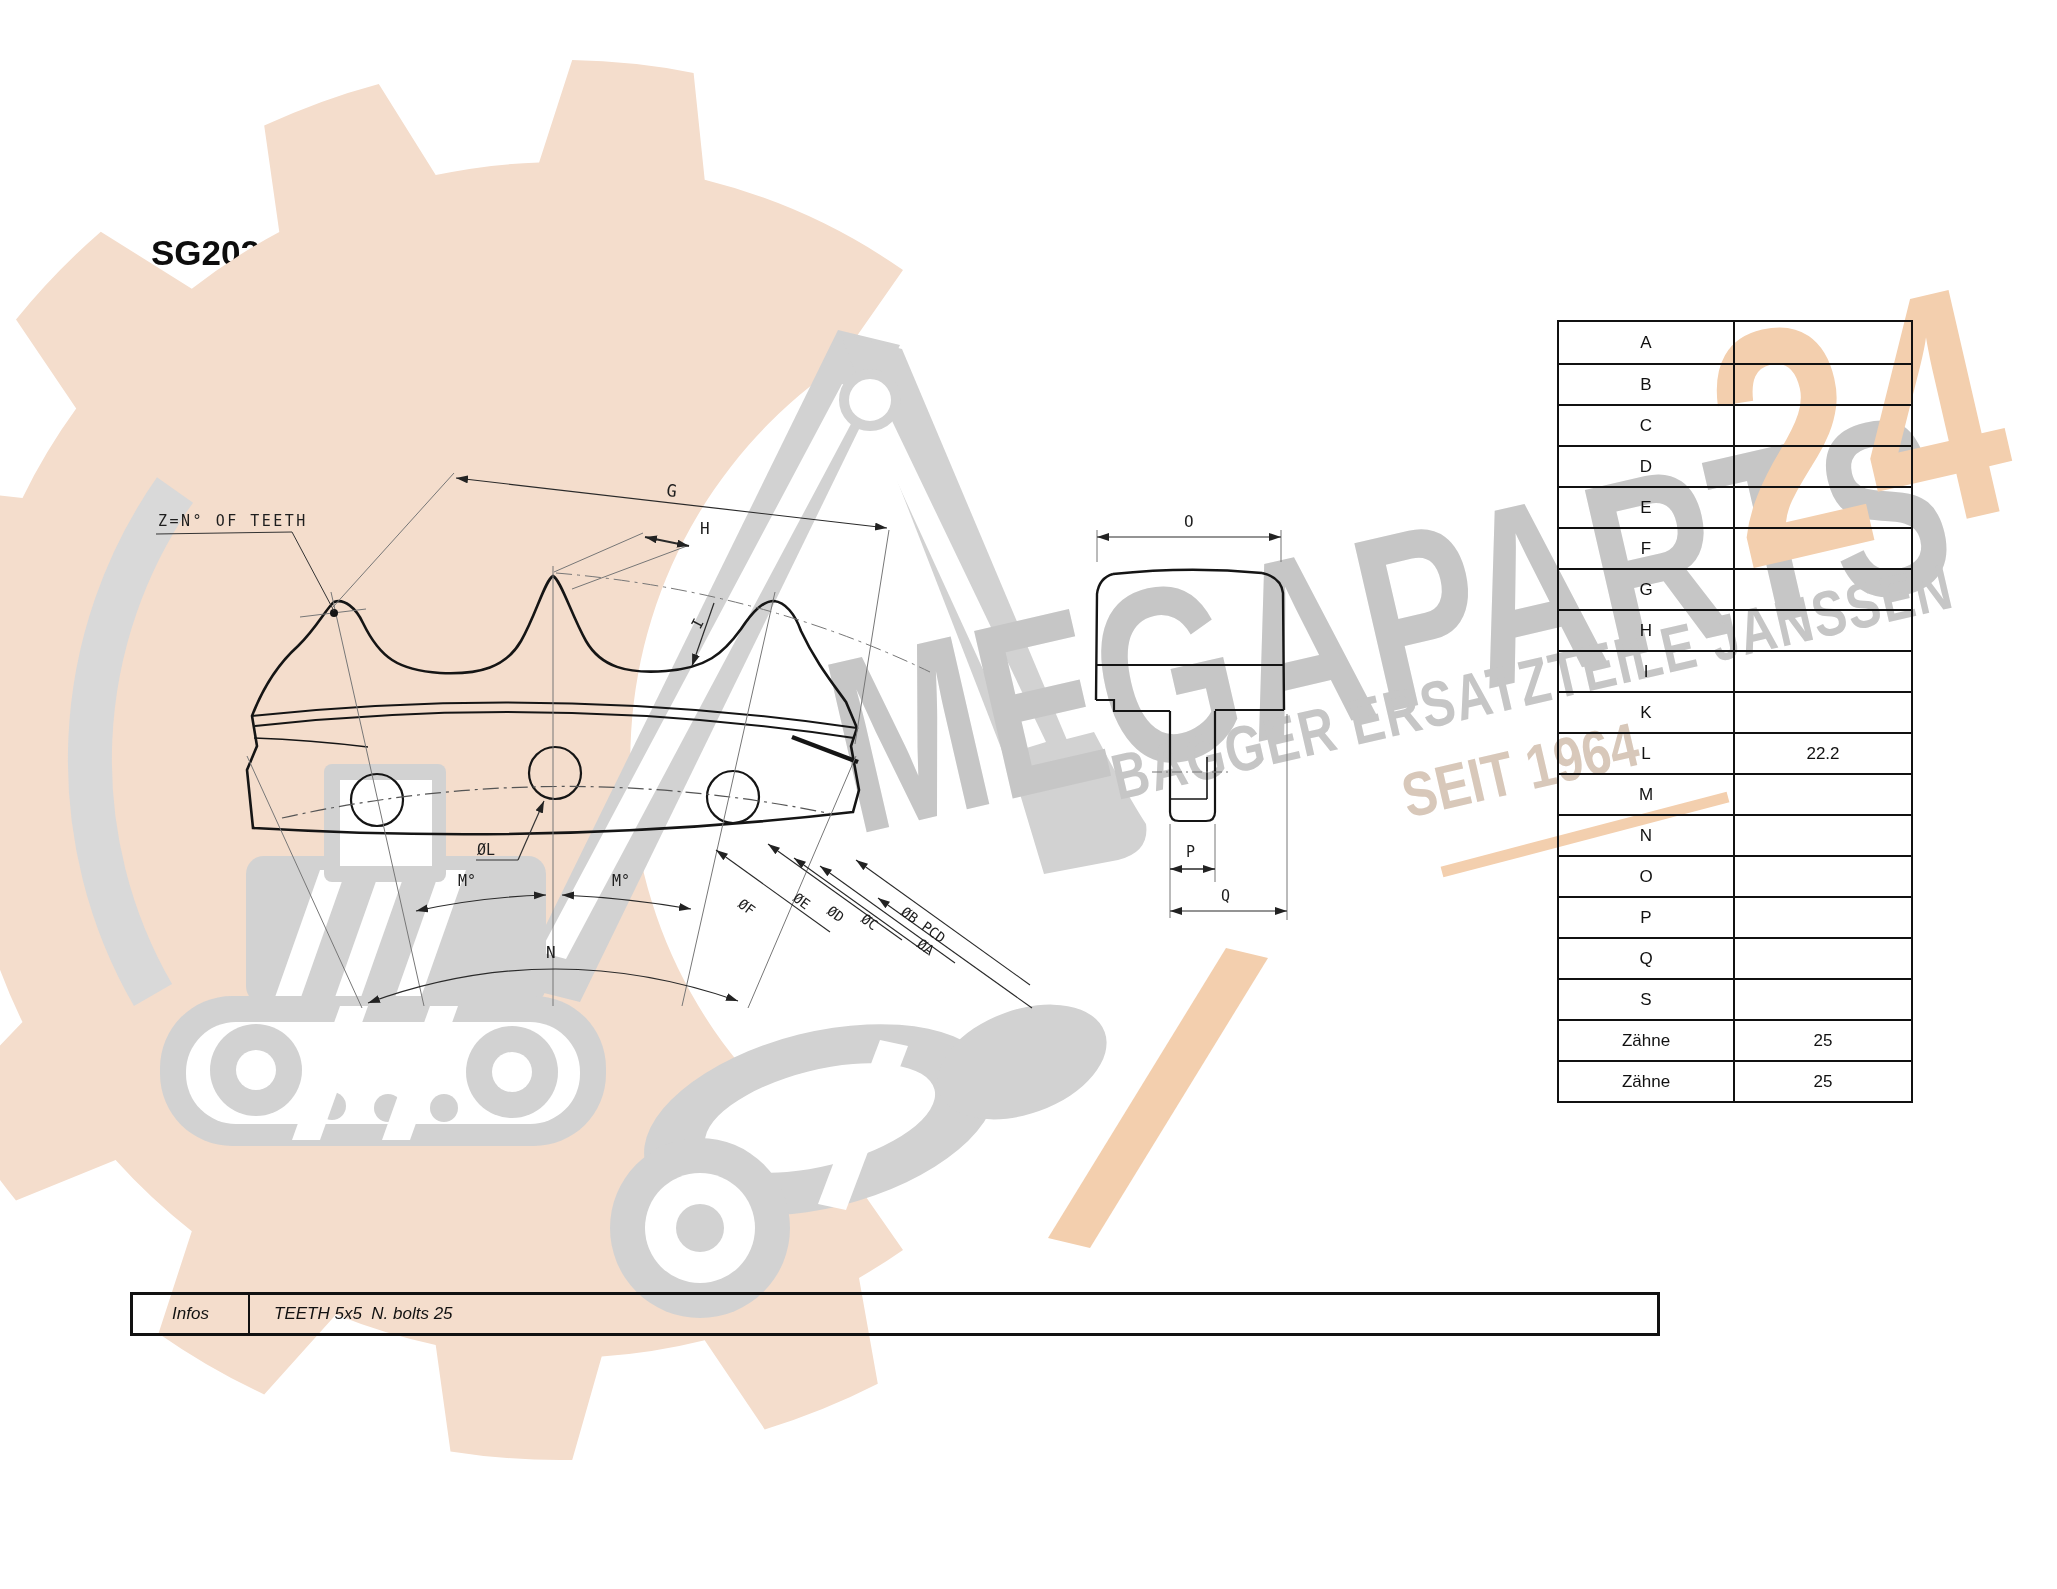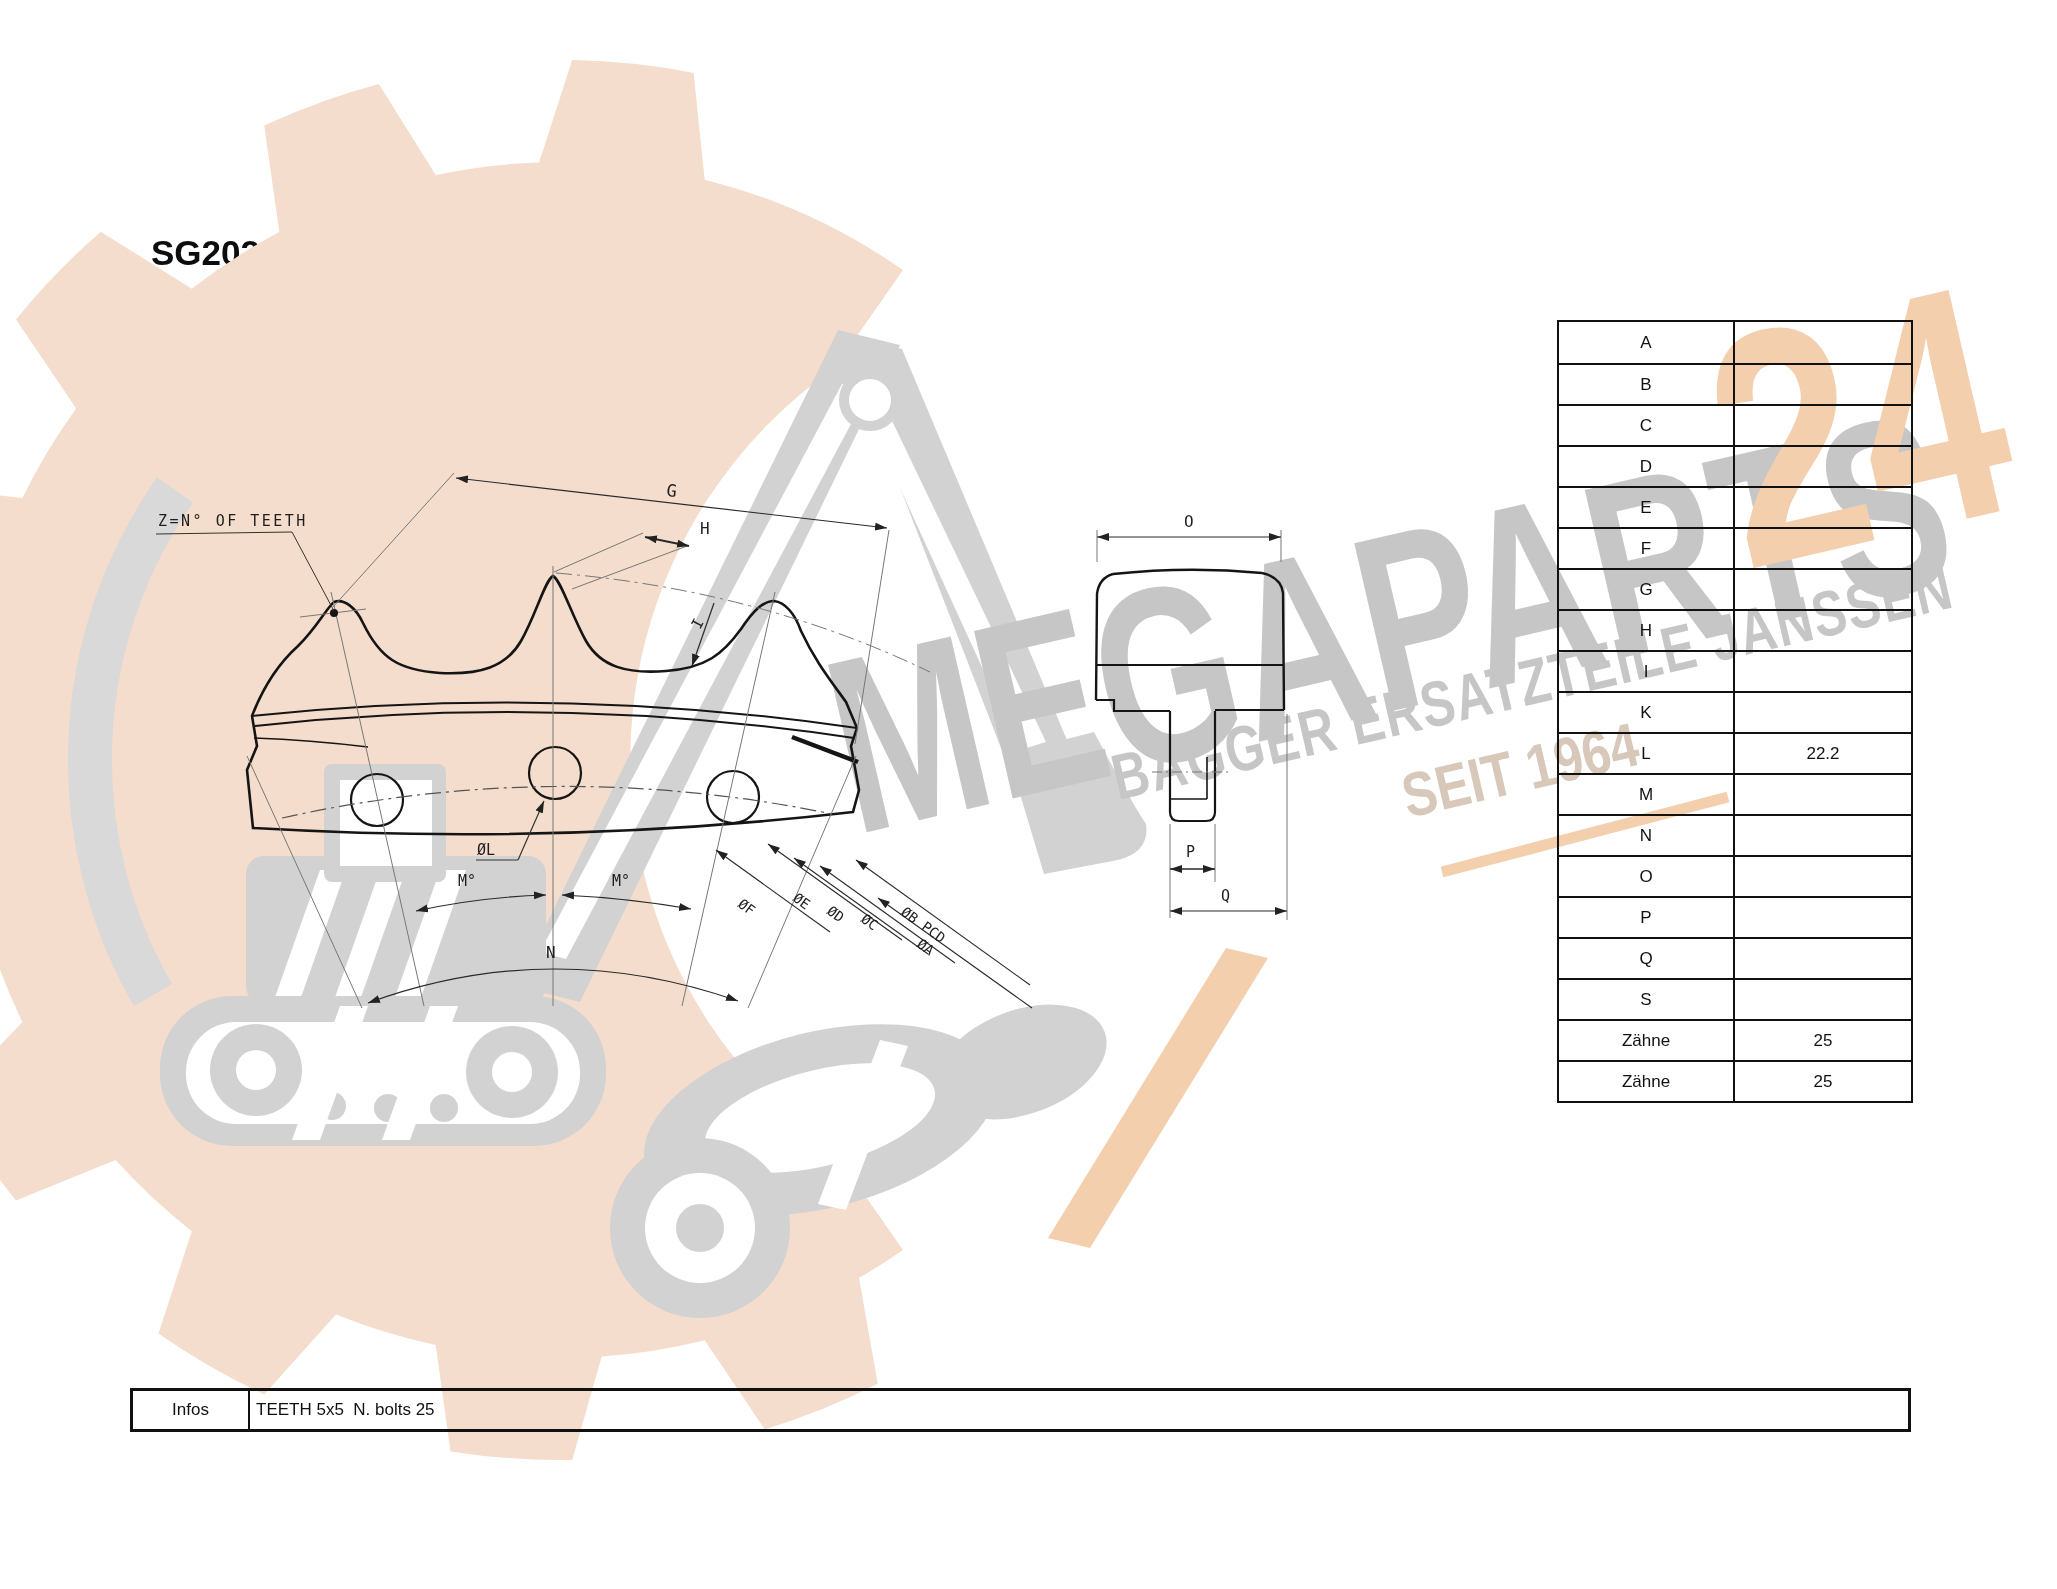--- a/index.html
+++ b/index.html
@@ -12,25 +12,25 @@
   
   .dim-table{position:absolute;left:1557px;top:320px;width:356px;height:783px;
              display:grid;grid-template-columns:176px 1fr;grid-auto-rows:1fr;
              border:2px solid #111;box-sizing:border-box;background:transparent;}
   .dim-table .cell{display:flex;align-items:center;justify-content:center;
                    font-size:17px;color:#111;border-top:2px solid #111;box-sizing:border-box;}
   .dim-table .cell.r0{border-top:none;}
   .dim-table .lab{border-right:2px solid #111;}
 
   
-  .infos{position:absolute;left:130px;top:1388px;width:1781px;height:44px;
-         border:3px solid #111;box-sizing:border-box;display:flex;align-items:stretch;}
+  .infos{position:absolute;left:130px;top:1292px;width:1530px;height:44px;
+         border:3px solid #111;box-sizing:border-box;display:flex;align-items:stretch;font-style:italic;}
   .infos .ilab{width:115px;border-right:2px solid #111;display:flex;align-items:center;
                justify-content:center;font-size:17px;}
-  .infos .ival{flex:1;display:flex;align-items:center;padding-left:6px;font-size:17px;
+  .infos .ival{flex:1;display:flex;align-items:center;padding-left:24px;font-size:17px;
                white-space:pre;}
 
   text.cad{font-family:"DejaVu Sans Mono",monospace;fill:#1e1e1e;}
 </style>
 </head>
 <body>
 
 <div class="page">
 
   <div class="title">SG202CR525</div>

